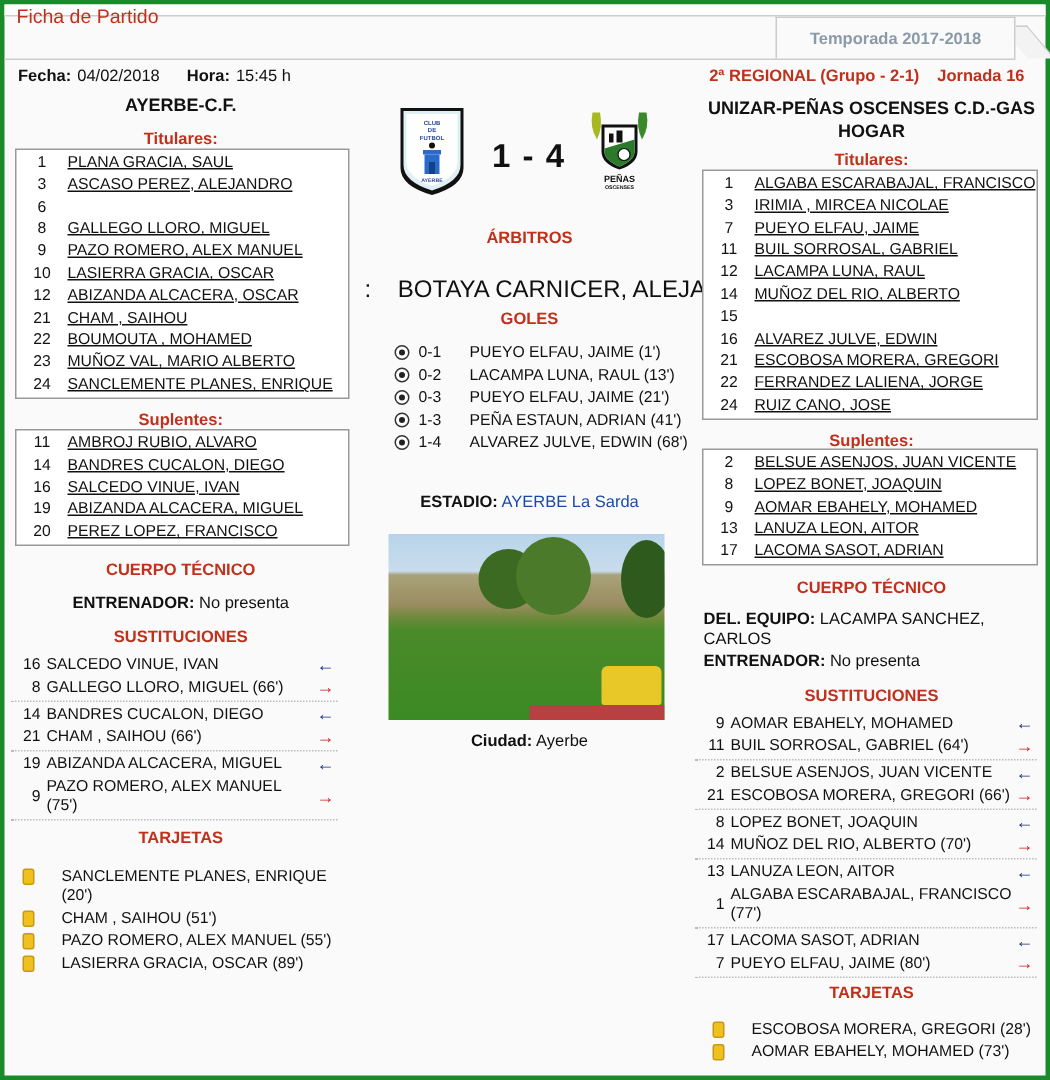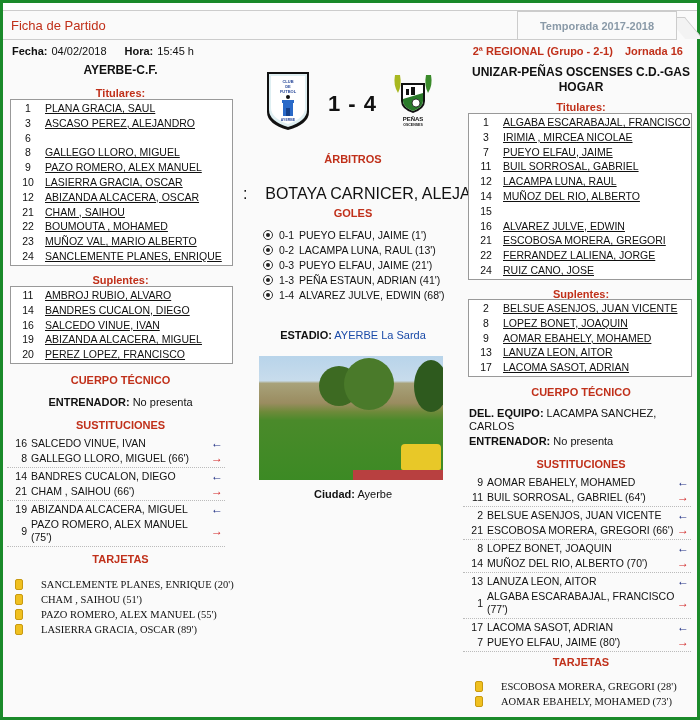--- a/index.html
+++ b/index.html
@@ -24,21 +24,21 @@
     border: 1px solid #ccc; border-bottom: none; background: #fafafa;
     color: #8a9aa8; font-weight: bold; font-size: 11px;
     text-align: center; line-height: 28px;
   }
   .tab-fold {
     position: absolute; right: 3px; top: 14px; width: 18px; height: 22px;
     border-top: 1px solid #ccc; border-right: 1px solid #ccc; background:#f3f3f3;
     transform: skewX(40deg);
   }
   .header-title {
-    position: absolute; left: 8px; top: 15px; color: #c0301a; font-size: 13px;
+    position: absolute; left: 8px; top: 0; color: #c0301a; font-size: 13px;
   }
   .hdr-line {
     position: absolute; left: 0; top: 36px; width: 674px; border-top: 1px solid #ccc;
   }
   .fecha { position: absolute; left: 9px; top: 42px; font-size: 11px; }
   .fecha b { margin-right: 4px; }
   .fecha .gap { display: inline-block; width: 18px; }
 
   .competition {
     position: absolute; right: 14px; top: 42px; color: #c0301a; font-weight: bold; font-size: 11px;
@@ -70,21 +70,21 @@
     display: flex; align-items: center; font-size: 10.5px; line-height: 13px;
     padding: 1px 0;
   }
   .subs .srow.out { border-bottom: 1px dotted #bbb; padding-bottom: 2px; margin-bottom: 1px; }
   .subs .snum { width: 24px; text-align: right; padding-right: 4px; flex-shrink: 0; }
   .subs .snm { flex: 1; }
   .subs .arr { width: 16px; text-align: center; font-weight: bold; font-size: 12px; }
   .arr.in { color: #1a2a80; }
   .arr.outc { color: #d02020; }
 
-  .cards { position: absolute; font-family: Liberation Serif, serif; }
+  .cards { position: absolute; }
   .cards .crow { display: flex; font-size: 10.5px; line-height: 13px; margin-bottom: 2px; }
   .card-icon {
     width: 8px; height: 11px; background: #f0c020; border: 1px solid #c89a10; border-radius: 2px;
     margin: 1px 18px 0 8px; flex-shrink: 0;
   }
 
   .score {
     position: absolute; left: 325px; top: 88px; font-weight: bold; font-size: 22px; letter-spacing: 1px;
   }
   .crest-home {
@@ -93,21 +93,21 @@
   .crest-away {
     position: absolute; left: 389px; top: 68px; width: 42px; height: 58px;
   }
   .goals { position: absolute; left: 260px; top: 224px; }
   .goals .grow { display: flex; align-items: center; font-size: 10.5px; height: 15px; }
   .ball {
     width: 10px; height: 10px; border-radius: 50%; background: #fff; border: 1px solid #333;
     position: relative; margin-right: 6px;
   }
   .ball::after { content:""; position:absolute; left:2px; top:2px; width:4px; height:4px; background:#222; border-radius:50%; }
-  .goals .gs { width: 20px; }
+  .goals .gs { width: 34px; }
   .stadium { position: absolute; left: 240px; width: 220px; top: 326px; text-align: center; font-size: 11px; }
   .stadium .link { color: #1a4aa8; }
   .photo {
     position: absolute; left: 256px; top: 353px; width: 184px; height: 124px; overflow: hidden;
     background: linear-gradient(#b8d4ea 0%, #c8dcec 20%, #a8a27a 22%, #9a8c60 38%, #6e8a3a 45%, #4a8a2a 52%, #3c8a24 100%);
   }
   .tree { position: absolute; border-radius: 50%; background: #3d6a22; }
   .cover { position: absolute; right: 2px; bottom: 10px; width: 40px; height: 26px; background: #e8c828; border-radius: 4px 4px 2px 2px; }
   .redbar { position: absolute; right: 0; bottom: 0; width: 90px; height: 10px; background: #b84040; }
   .ciudad { position: absolute; left: 240px; width: 220px; top: 485px; text-align: center; font-size: 11px; }

